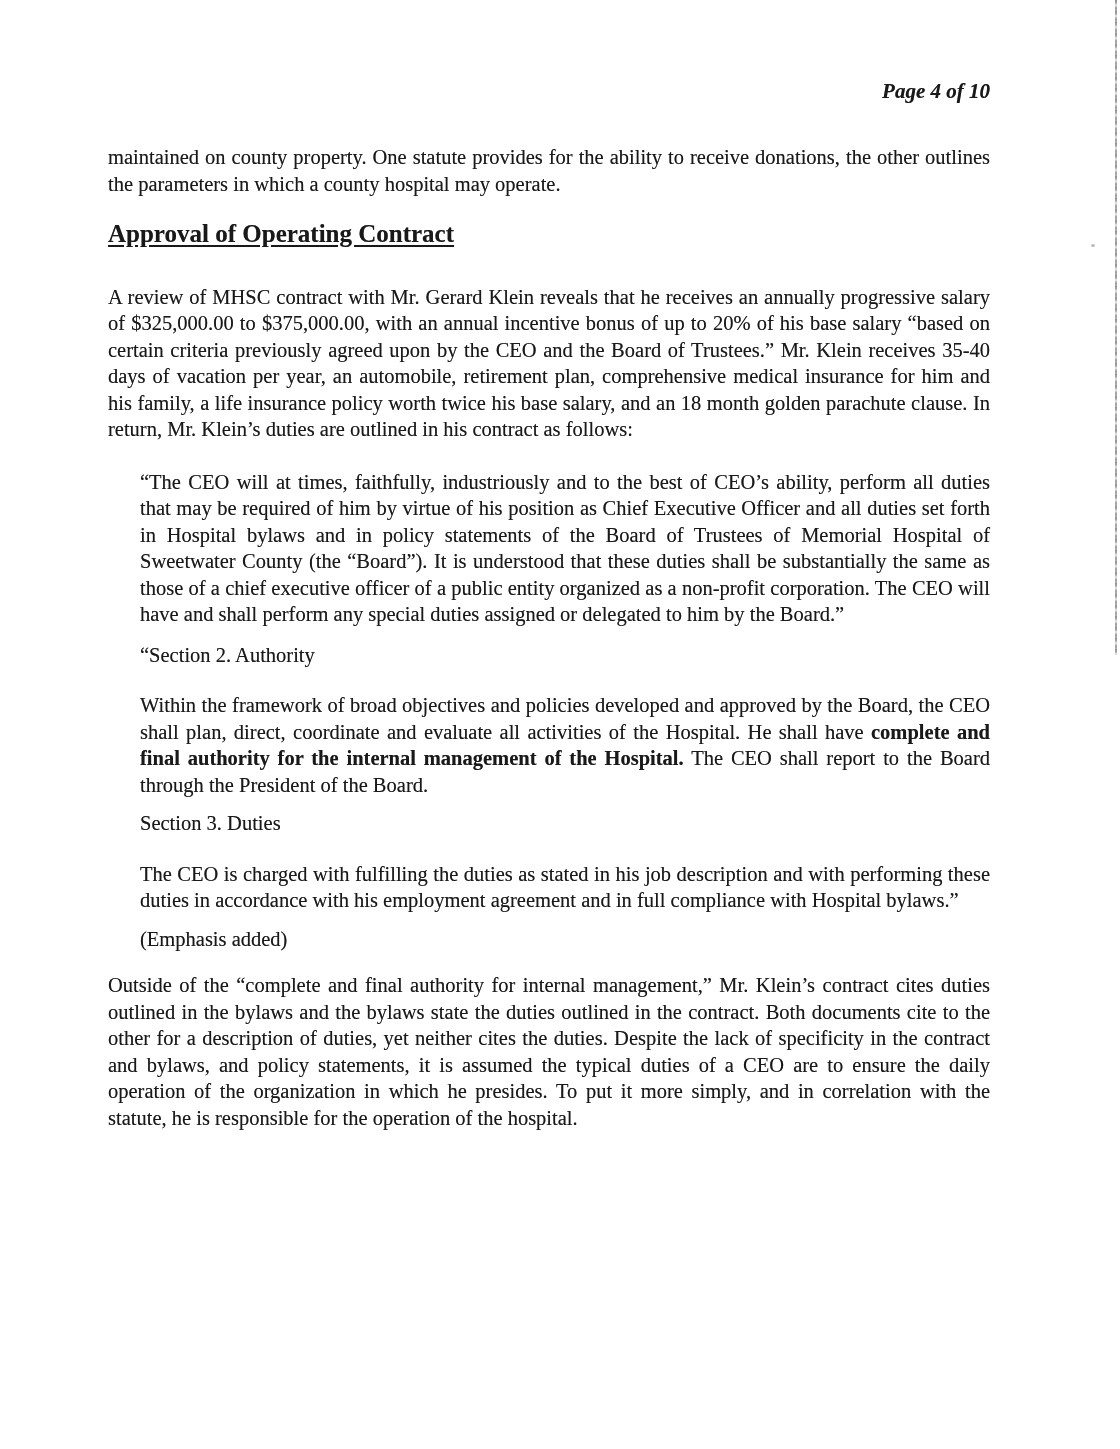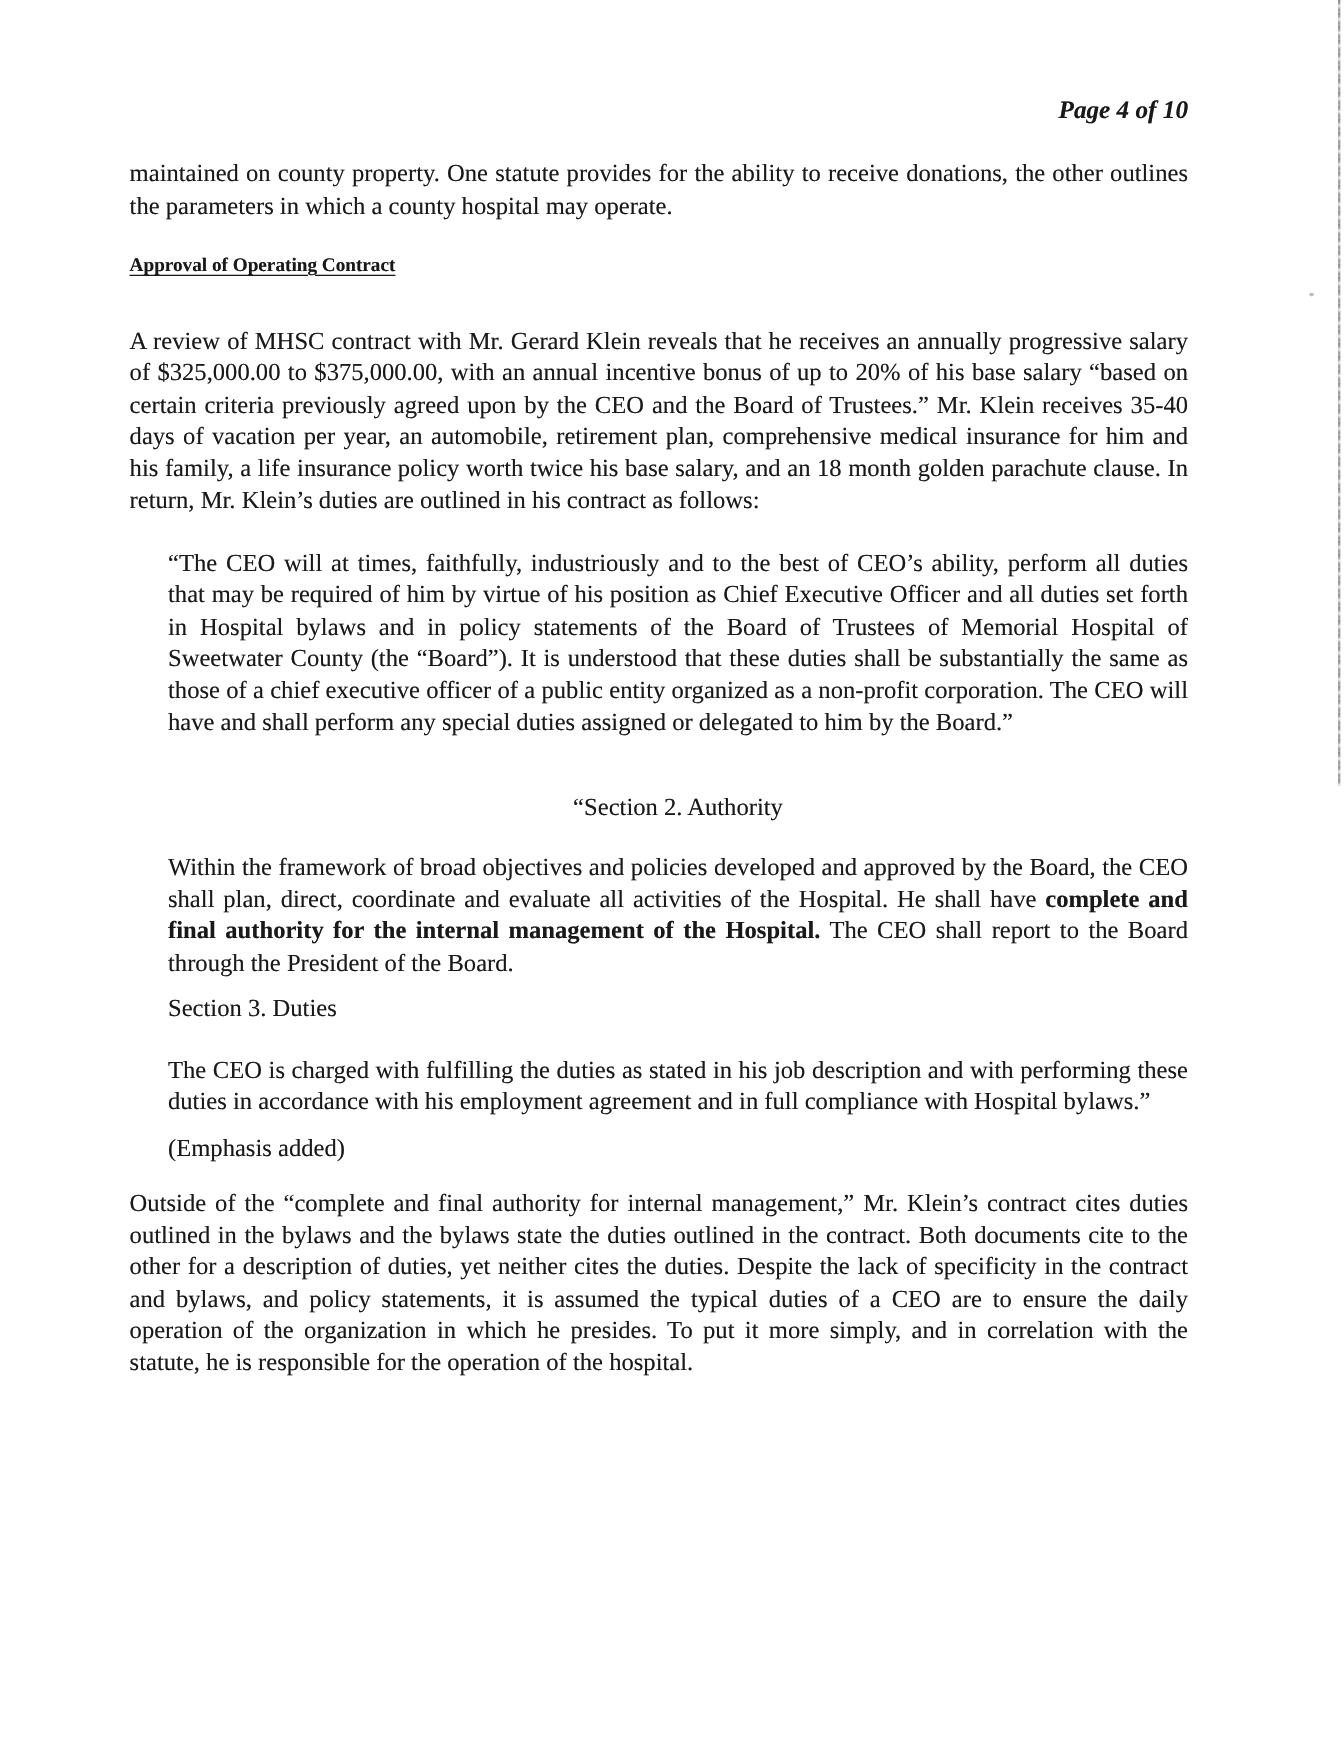--- a/index.html
+++ b/index.html
@@ -28,32 +28,32 @@
   }
   p, h2 {
     margin: 0;
     font-size: 20.5px;
     line-height: 26.5px;
     text-align: justify;
     text-shadow: 0 0 0.5px rgba(0,0,0,0.45);
   }
   .section-heading {
     margin-top: 24px;
-    font-size: 16px;
+    font-size: 25px;
     font-weight: bold;
     text-decoration: underline;
     text-underline-offset: 3px;
     text-align: left;
   }
-  .mt-para1   { margin-top: 28px; }
+  .mt-para1   { margin-top: 40px; }
   .mt-review  { margin-top: 36px; }
   .bq         { margin-left: 32px; }
   .mt-quote   { margin-top: 26px; }
   .mt-referral{ margin-top: 6px; text-align: left; }
-  .mt-s2title { margin-top: 44px; text-align: center; }
+  .mt-s2title { margin-top: 14px; text-align: left; }
   .mt-s2body  { margin-top: 24px; }
   .mt-s3title { margin-top: 12px; text-align: left; }
   .mt-s3body  { margin-top: 24px; }
   .emphasis-note { margin-top: 12px; text-align: left; }
   .mt-closing { margin-top: 20px; }
   .bold-run   { font-weight: bold; }
   .scan-line {
     position: absolute;
     left: 1115px;
     top: 0;

